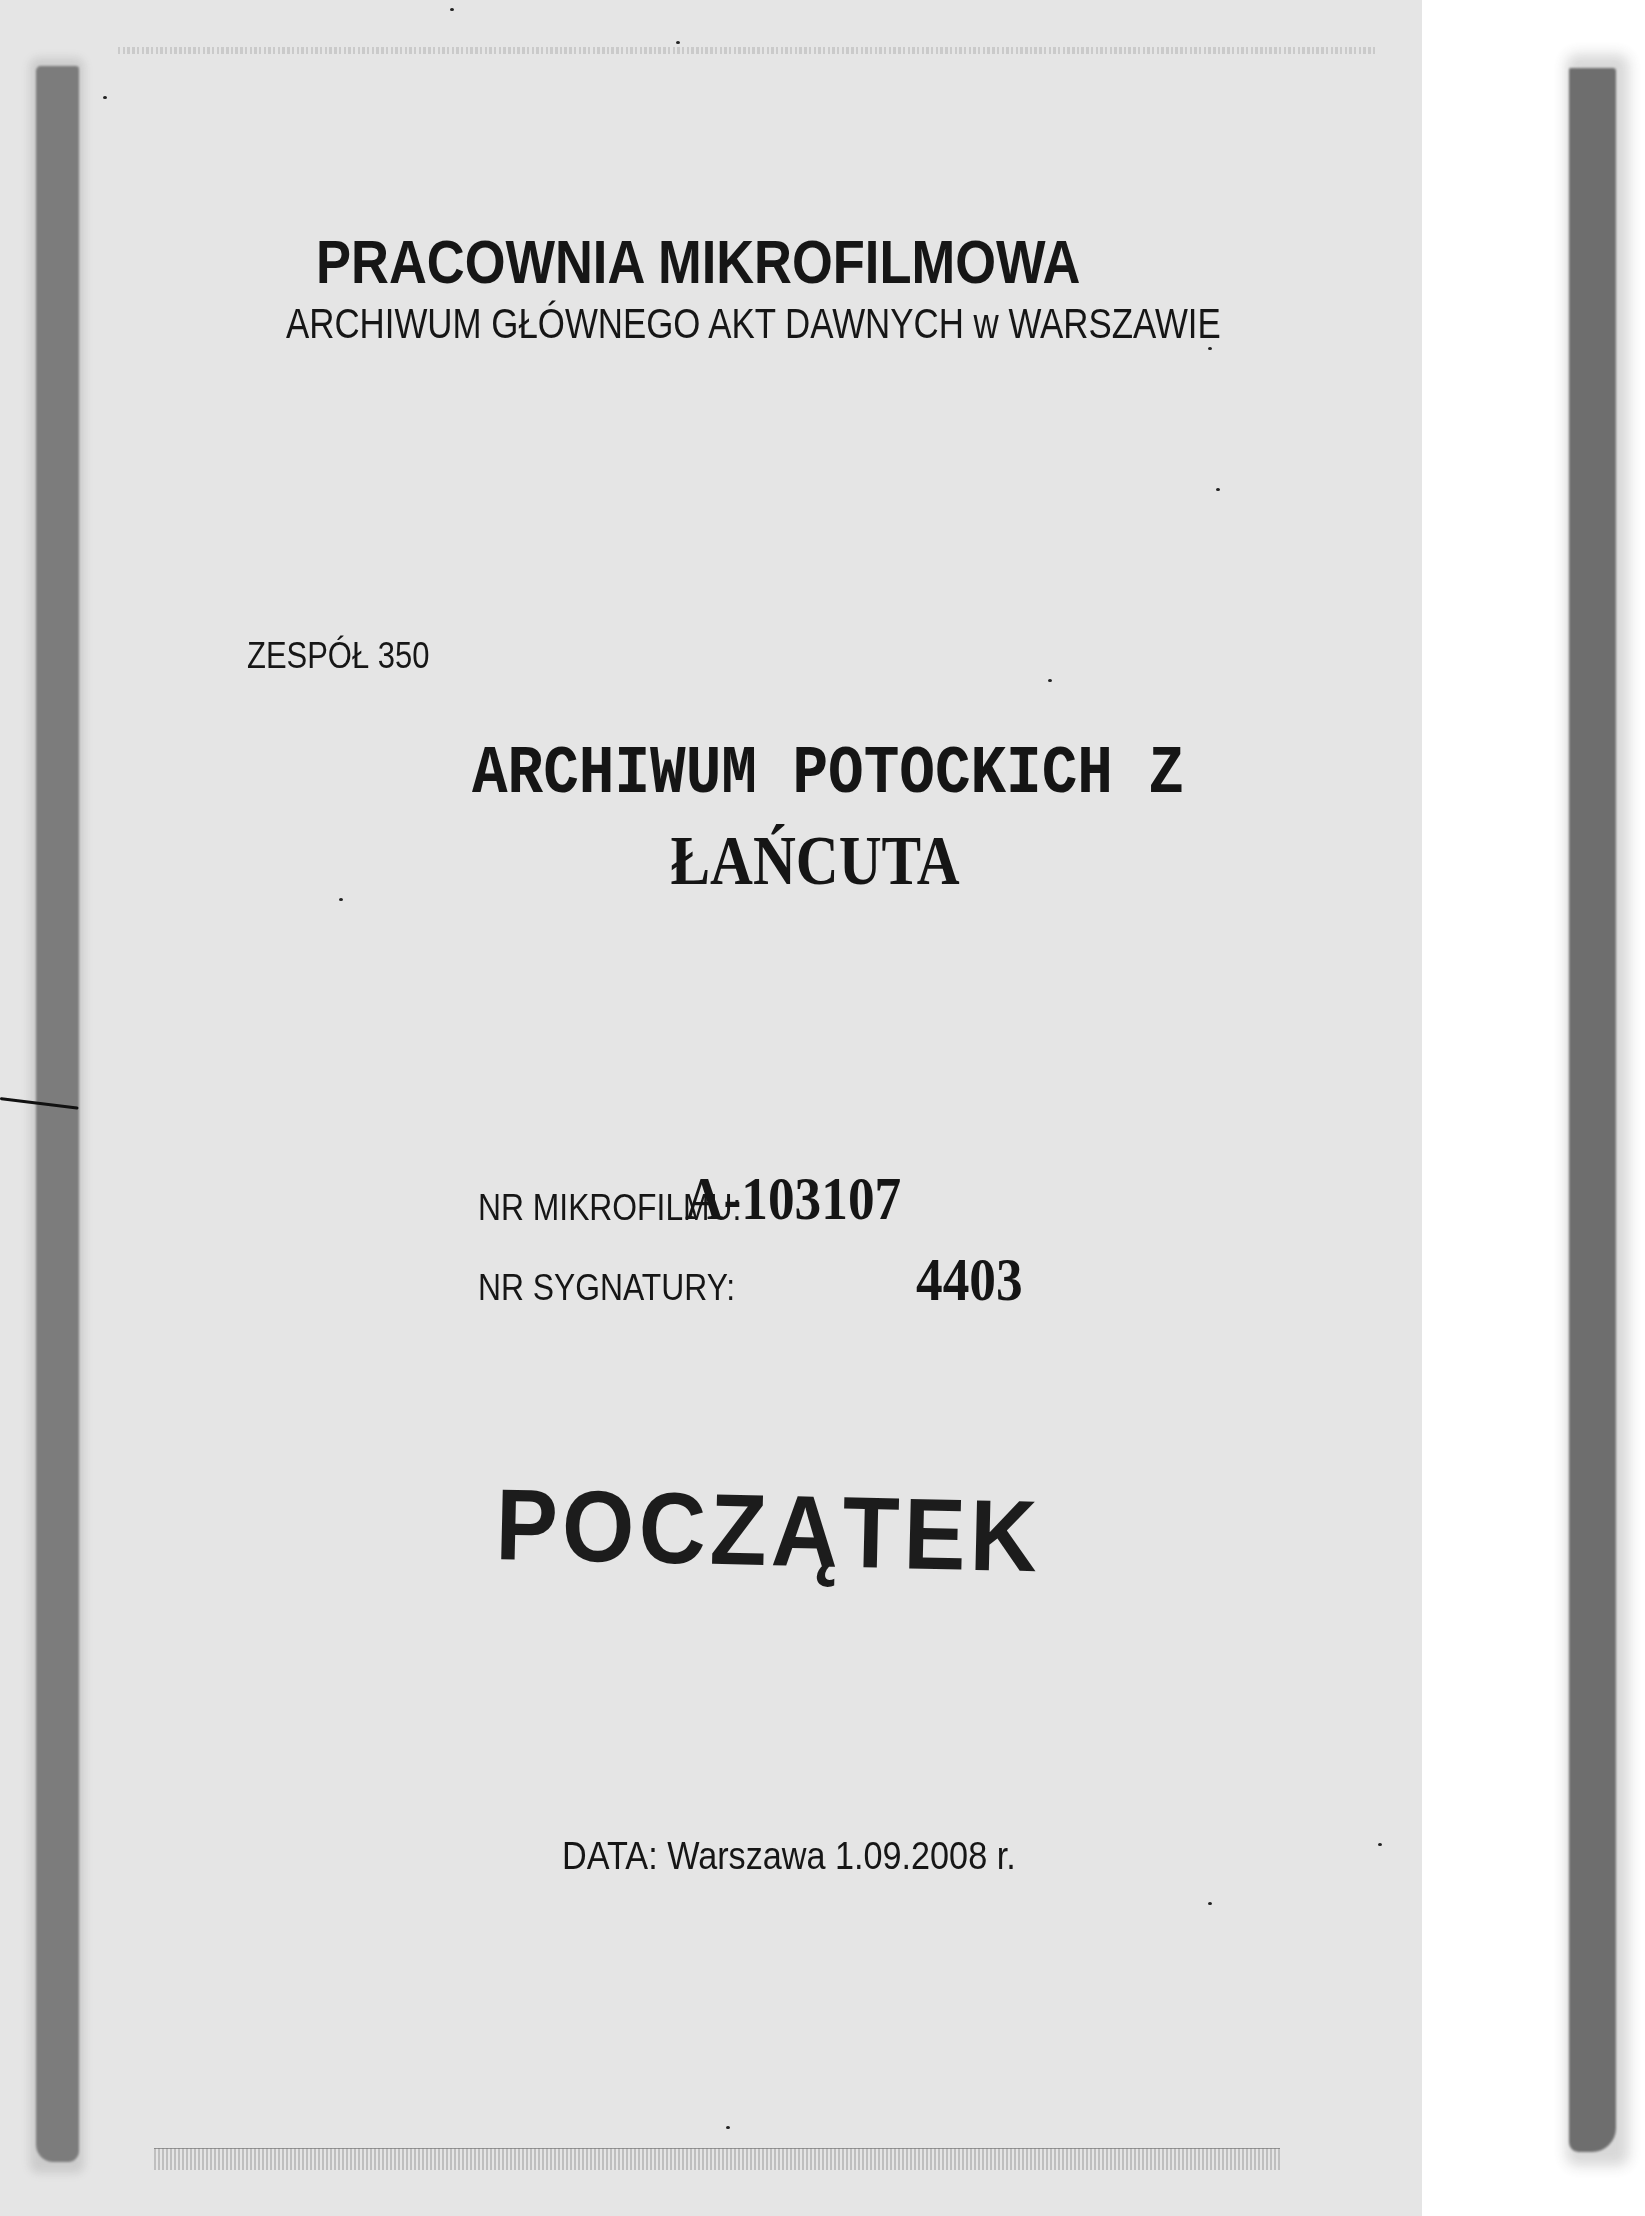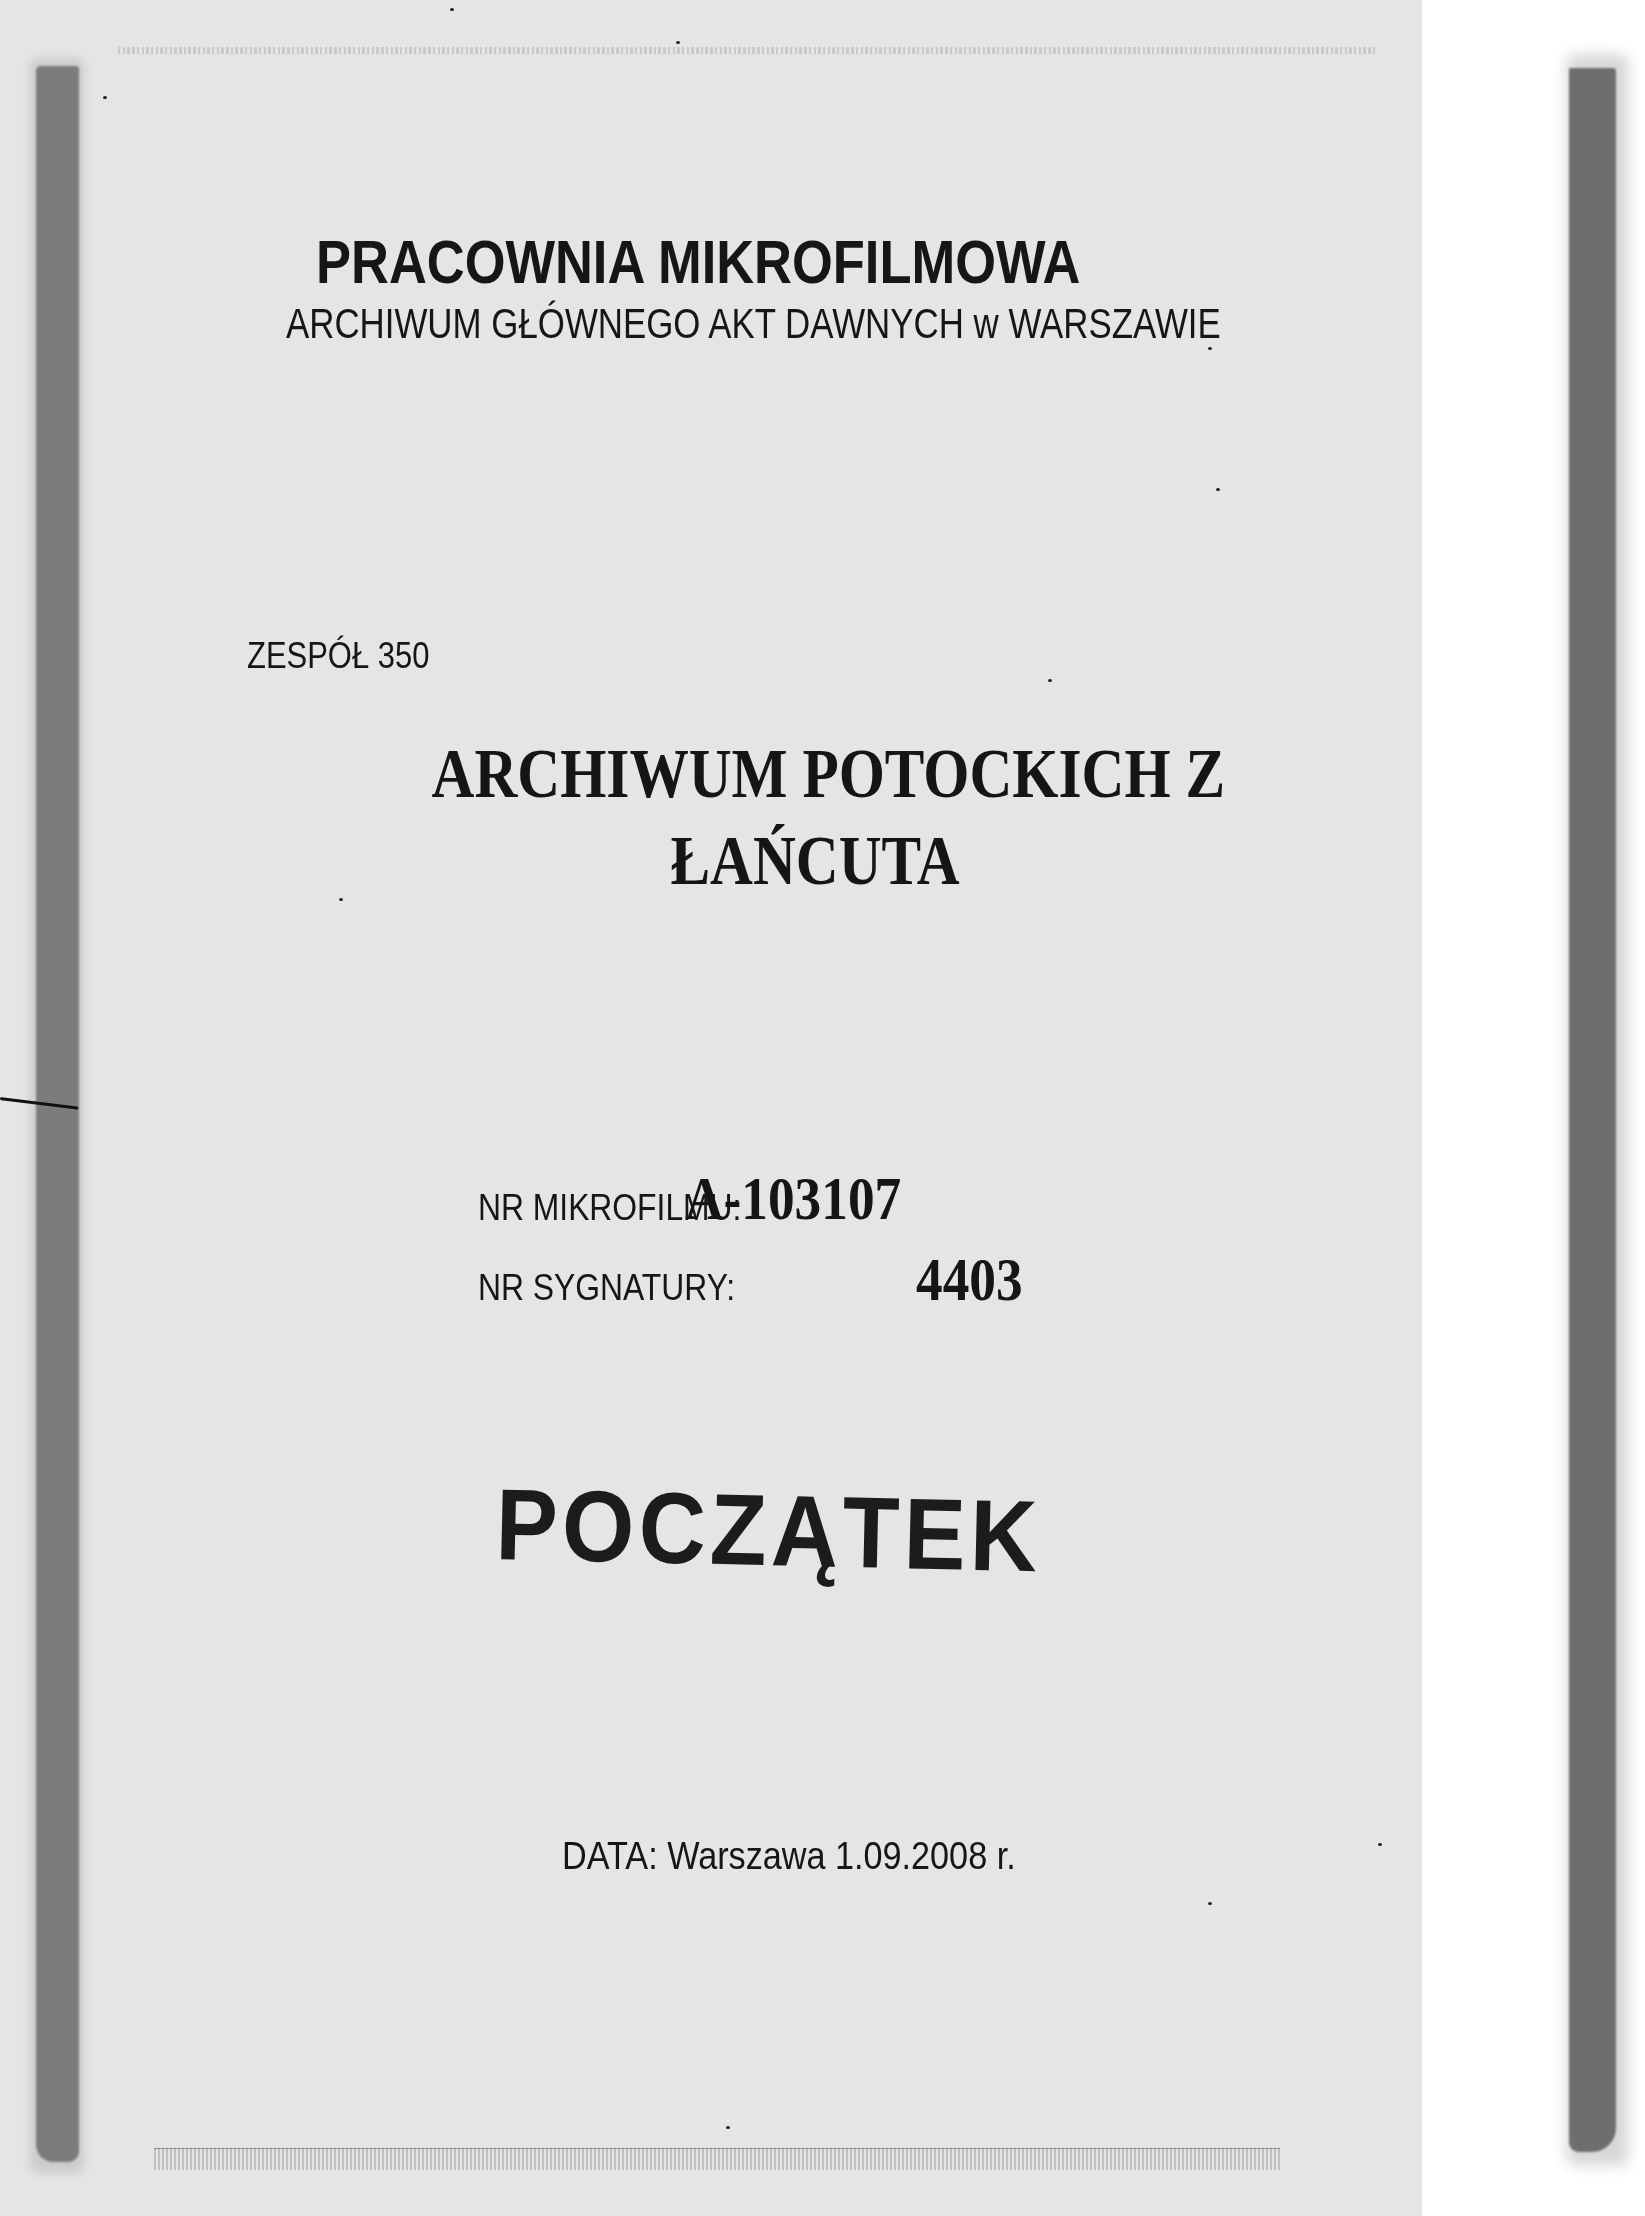--- a/index.html
+++ b/index.html
@@ -127,21 +127,21 @@
       font-weight: bold;
       font-size: 69px;
       text-align: center;
       color: #151515;
     }
     .fonds-title .inner {
       display: inline-block;
       transform: scaleX(0.86);
       transform-origin: center top;
     }
-    .fonds-title-1 { top: 740px; padding-left: 11px; box-sizing: border-box; }
+    .fonds-title-1 { top: 740px; padding-left: 11px; box-sizing: border-box; font-family: Liberation Mono, monospace; }
     .fonds-title-2 { top: 827px; padding-left: 0px; box-sizing: border-box; left: -8px; }
 
     .label {
       font-family: "Liberation Sans", sans-serif;
       font-size: 37px;
       transform: scaleX(0.86);
       transform-origin: left top;
       color: #161616;
     }
     .label-film { left: 478px; top: 1189px; }

